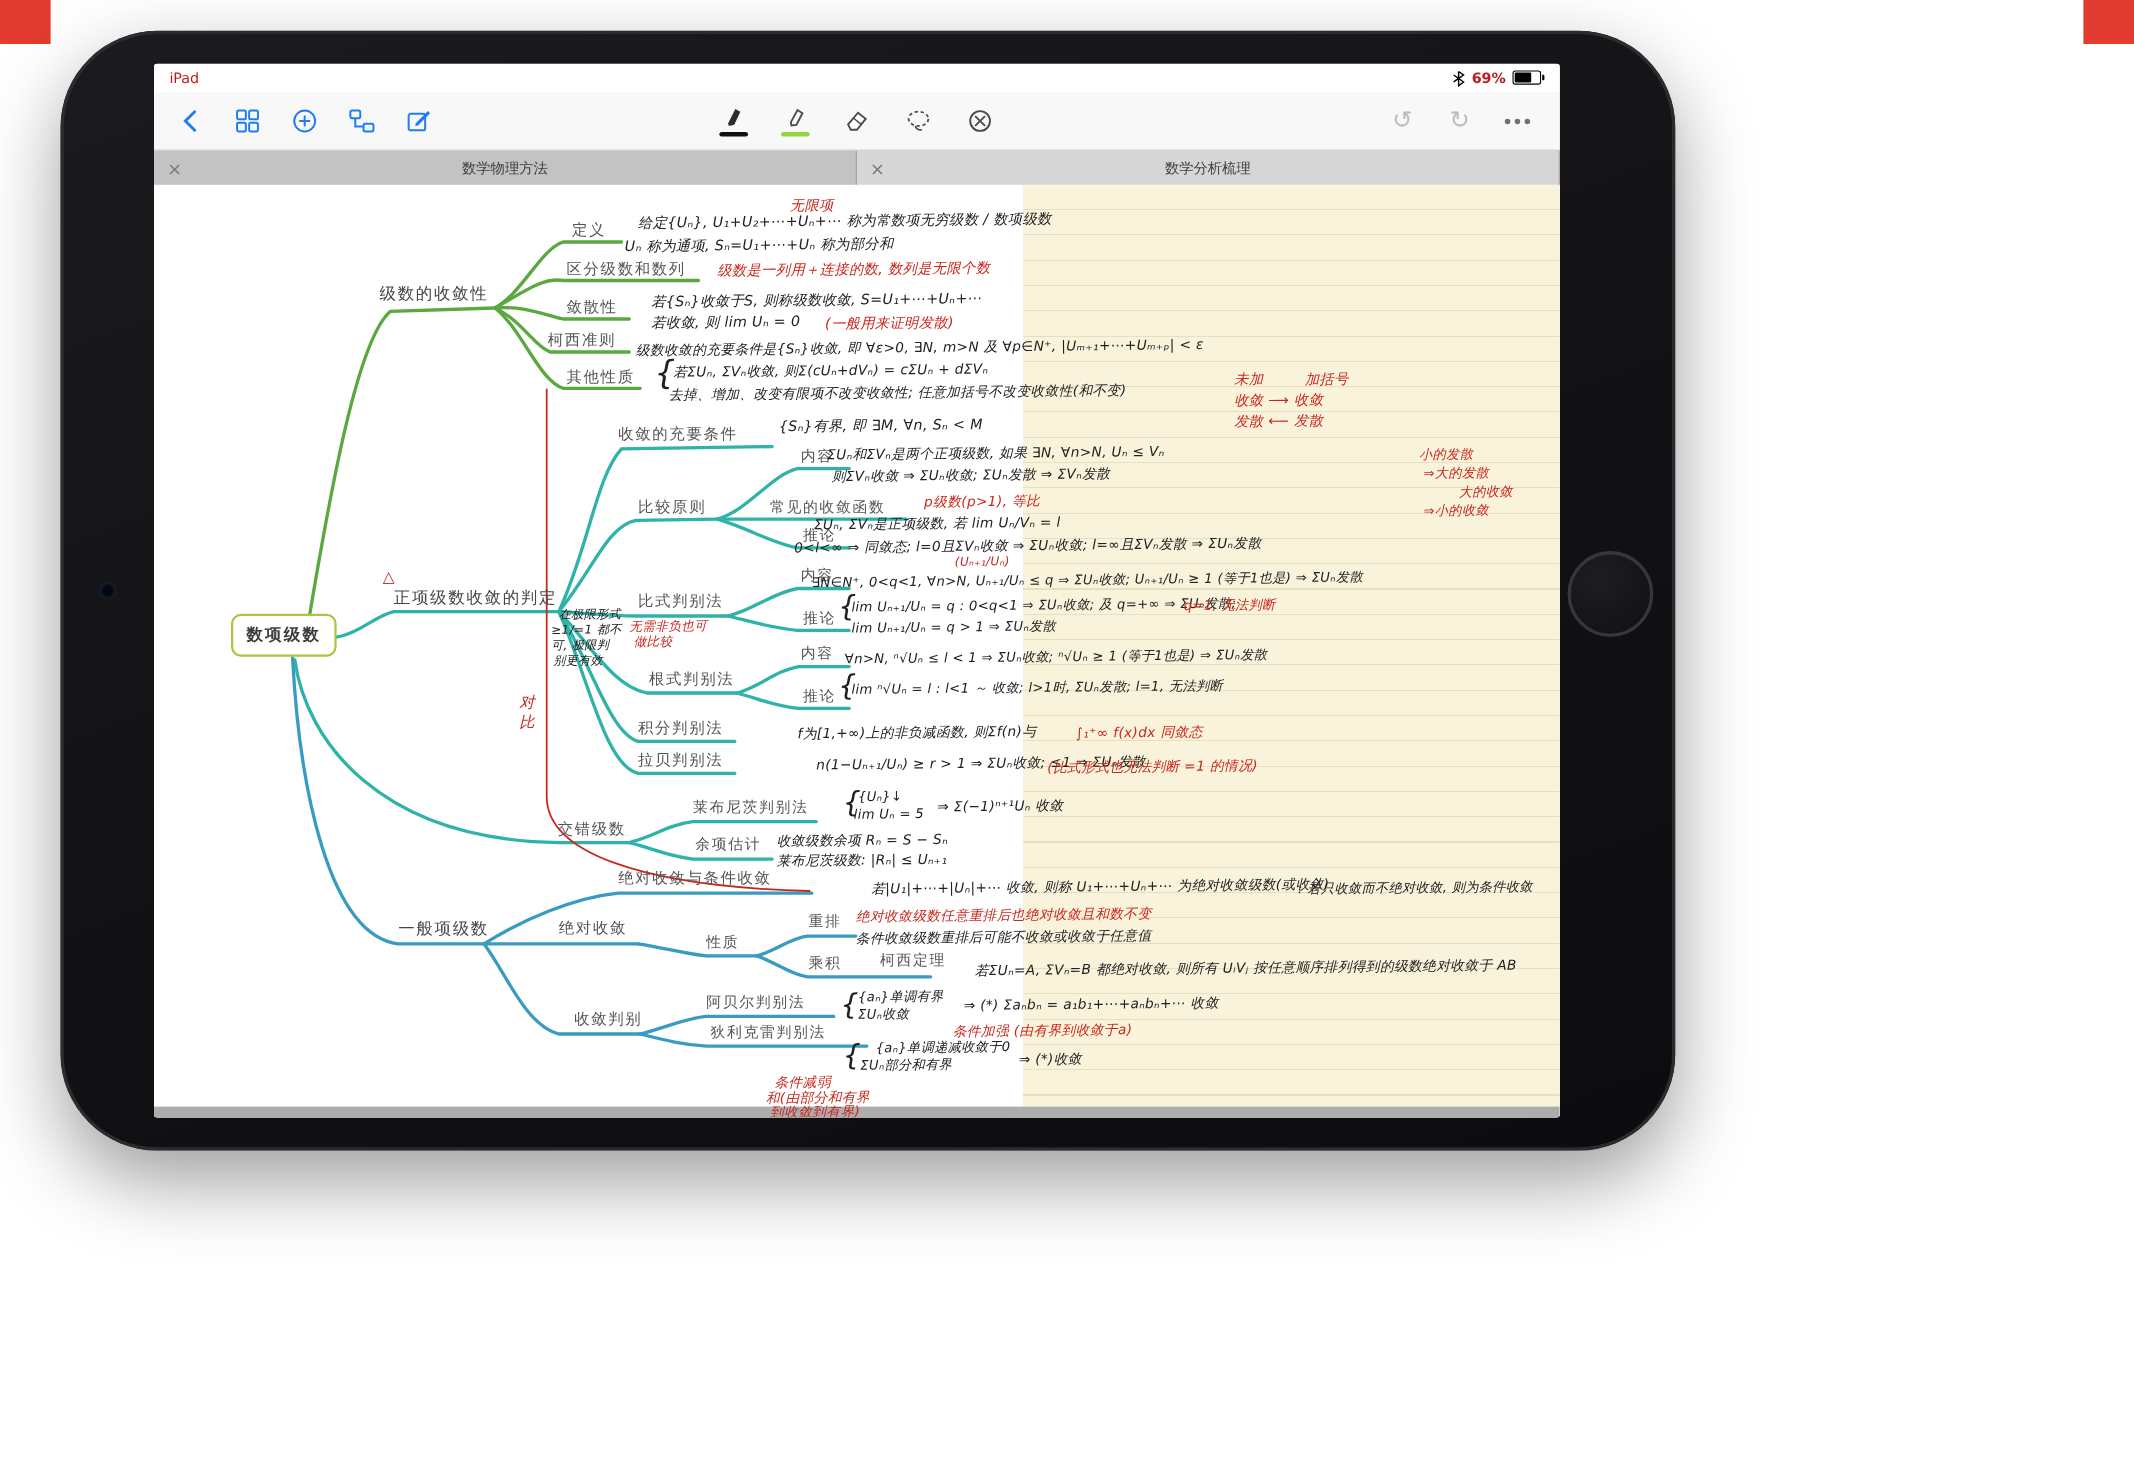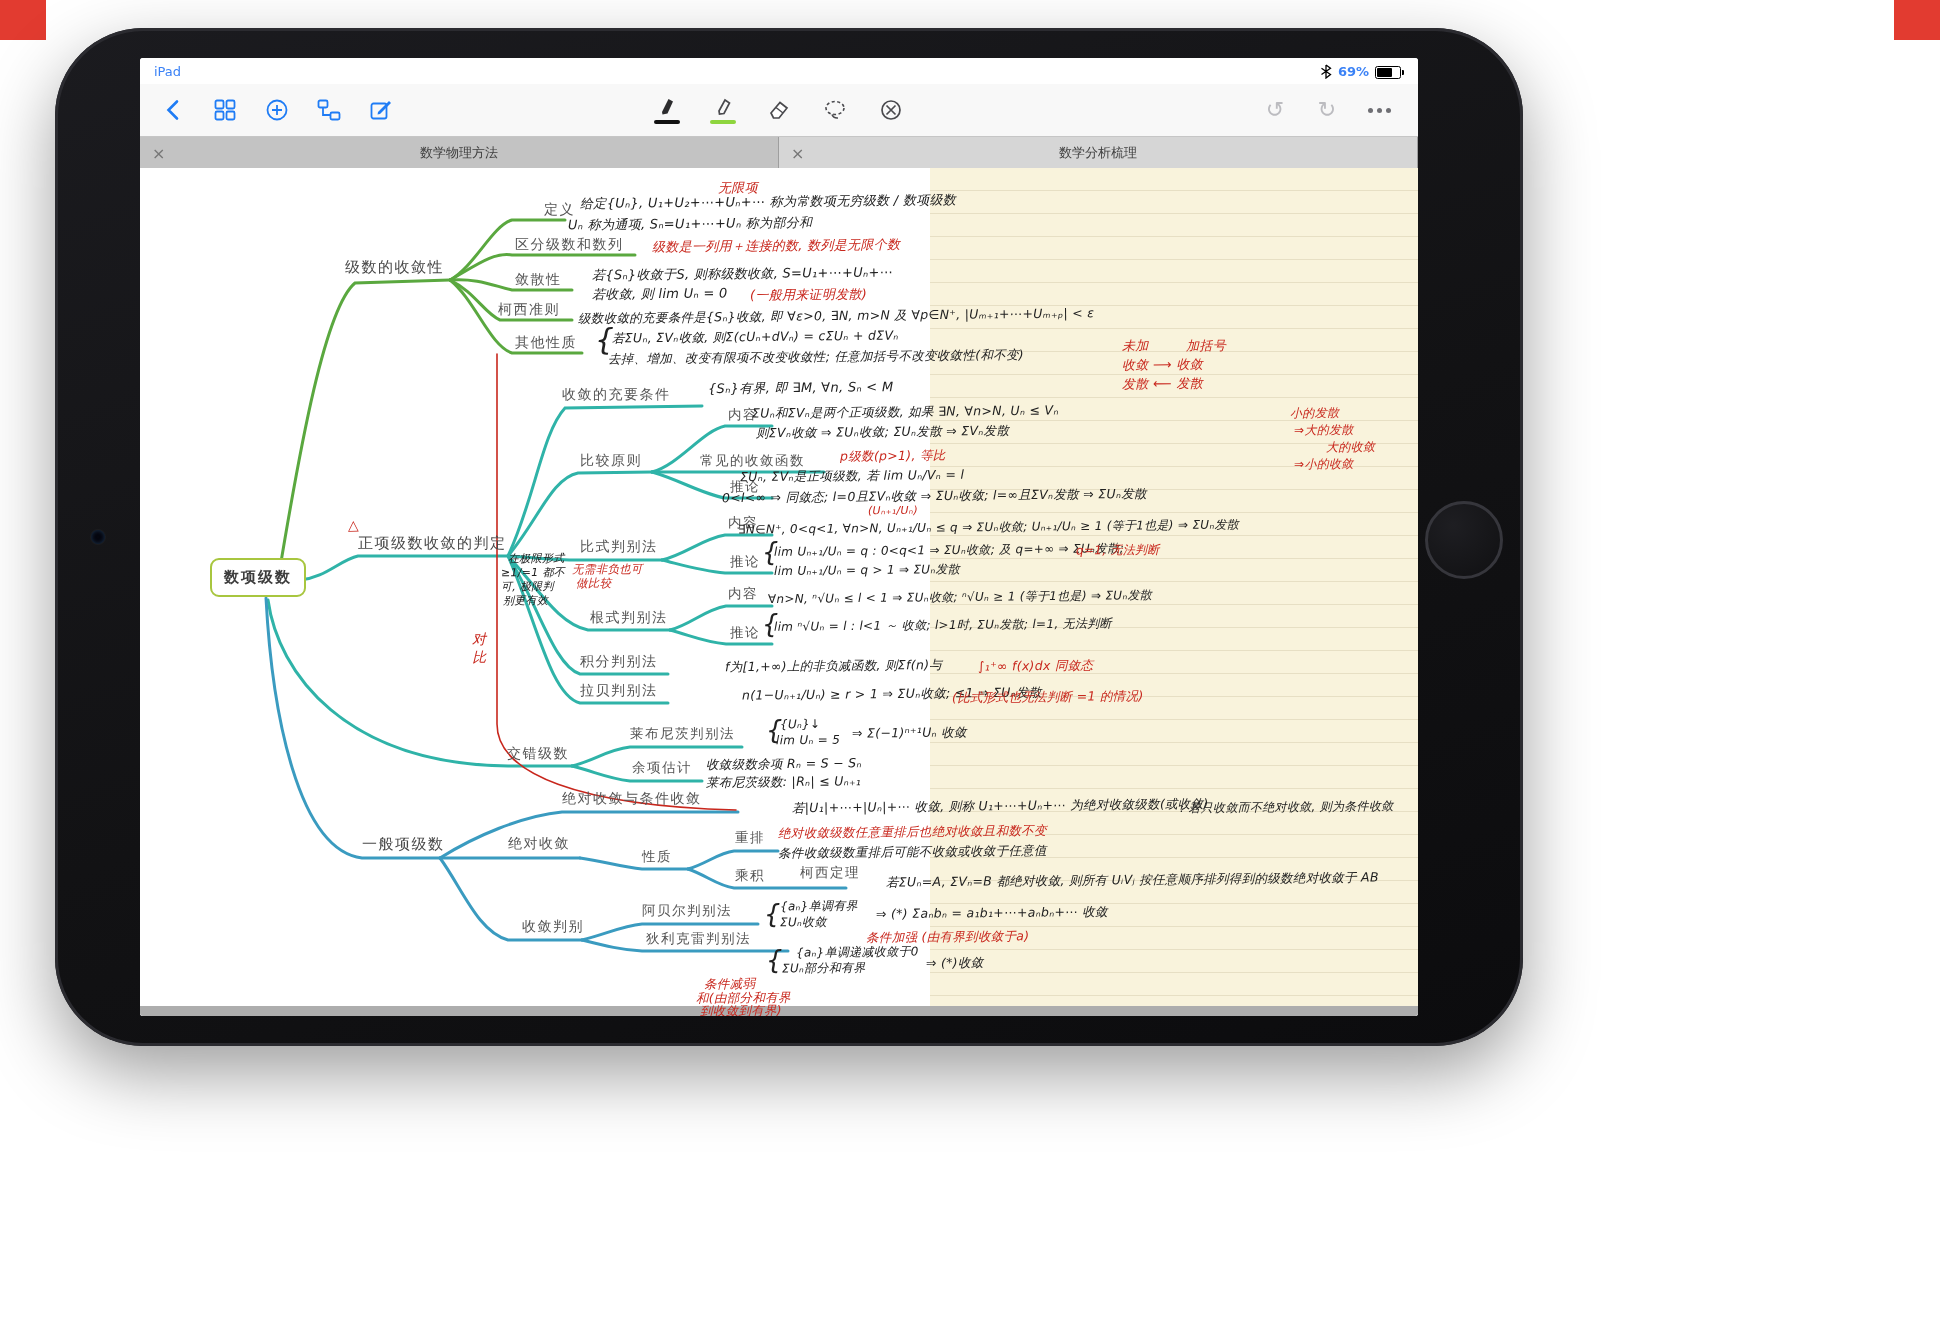--- a/index.html
+++ b/index.html
@@ -17,21 +17,21 @@
           background:#05060f;box-shadow:inset 0 0 4px #1c3550,0 0 2px rgba(255,255,255,.12);}
   #home-button{position:absolute;right:20px;top:473px;width:72px;height:72px;border-radius:50%;
           background:radial-gradient(circle at 35% 30%,#1e1e22,#101012);border:3px solid #36363c;}
 
   
   #screen{position:absolute;left:85px;top:30px;width:1278px;height:958px;background:#fff;
           border-radius:3px;overflow:hidden;}
 
   
   #statusbar{height:26px;display:flex;align-items:center;justify-content:space-between;
-             padding:0 14px;font-size:13px;color:#3b82f6;background:#fff;position:relative;}
+             padding:0 14px;font-size:13px;color:#b91c1c;background:#fff;position:relative;}
   #status-time{position:absolute;left:0;right:0;text-align:center;font-weight:bold;}
   #status-right{display:flex;align-items:center;gap:6px;z-index:2;}
   .batt-body{display:inline-block;width:24px;height:11px;border:1px solid #000;border-radius:2.5px;
              position:relative;vertical-align:middle;}
   .batt-fill{position:absolute;left:1px;top:1px;bottom:1px;width:15px;background:#000;border-radius:1px;}
   .batt-cap{display:inline-block;width:2px;height:5px;background:#000;border-radius:0 1px 1px 0;margin-left:1px;vertical-align:middle;}
 
   
   #toolbar{height:52px;background:#f8f8f8;border-bottom:1px solid #c6c6c6;position:relative;}
   .tb-group{position:absolute;top:0;height:52px;display:flex;align-items:center;gap:22px;}
@@ -239,21 +239,21 @@
           <path d="M442,772 C466,778 482,782 502,783 L648,783"></path>
         </g>
         <g fill="none" stroke="#c8271d" stroke-width="1.6" stroke-linecap="round">
           <path d="M357,186 L357,556 C357,606 440,638 596,642"></path>
         </g>
       </svg>
 
       <div id="nodes-layer">
           <div class="mm-node root-node" style="left: 70px; top: 390px;">数项级数</div>
           <div class="mm-node lvl1" style="left: 205px; top: 90px;">级数的收敛性</div>
-          <div class="mm-node " style="left: 380px; top: 33px; margin-left: 24px;">定义</div>
+          <div class="mm-node " style="left: 380px; top: 33px;">定义</div>
           <div class="mm-node " style="left: 375px; top: 68px;">区分级数和数列</div>
           <div class="mm-node " style="left: 375px; top: 103px;">敛散性</div>
           <div class="mm-node " style="left: 358px; top: 133px;">柯西准则</div>
           <div class="mm-node " style="left: 375px; top: 166px;">其他性质</div>
           <div class="mm-node lvl1" style="left: 218px; top: 366px;">正项级数收敛的判定</div>
           <div class="mm-node " style="left: 422px; top: 218px;">收敛的充要条件</div>
           <div class="mm-node " style="left: 440px; top: 284px;">比较原则</div>
           <div class="mm-node lvl3" style="left: 588px; top: 238px;">内容</div>
           <div class="mm-node lvl3" style="left: 560px; top: 284px;">常见的收敛函数</div>
           <div class="mm-node lvl3" style="left: 590px; top: 310px;">推论</div>

